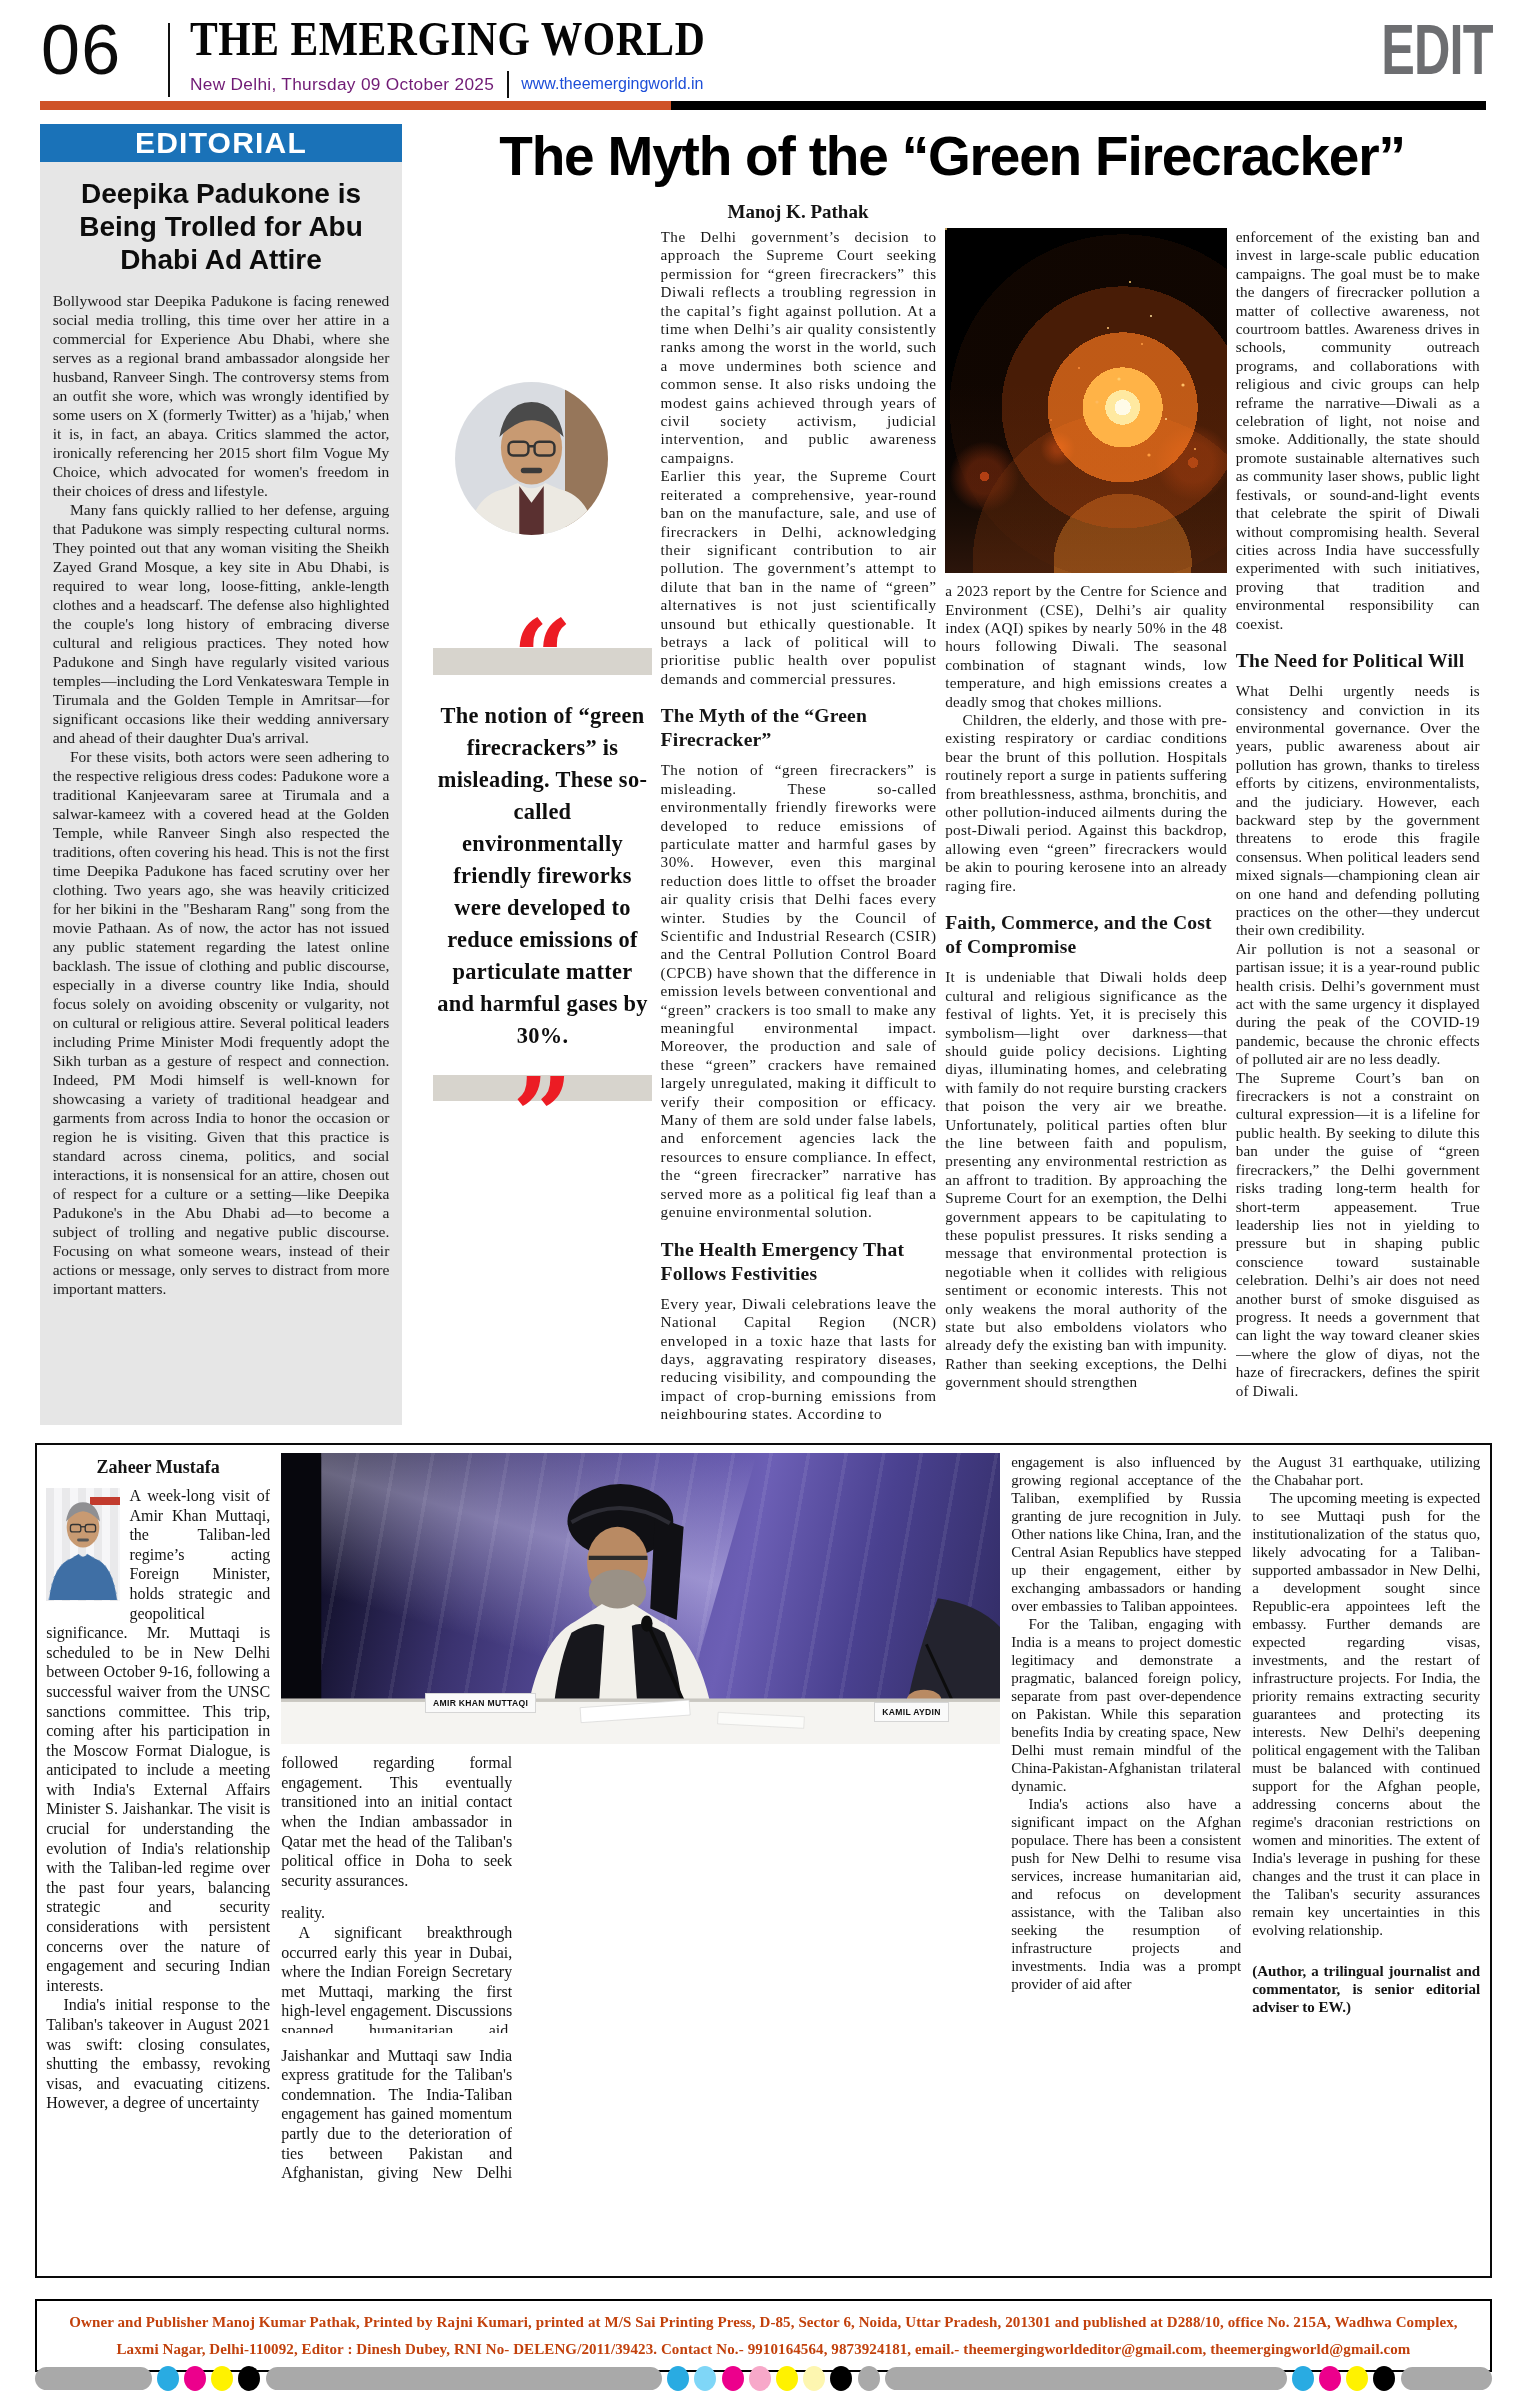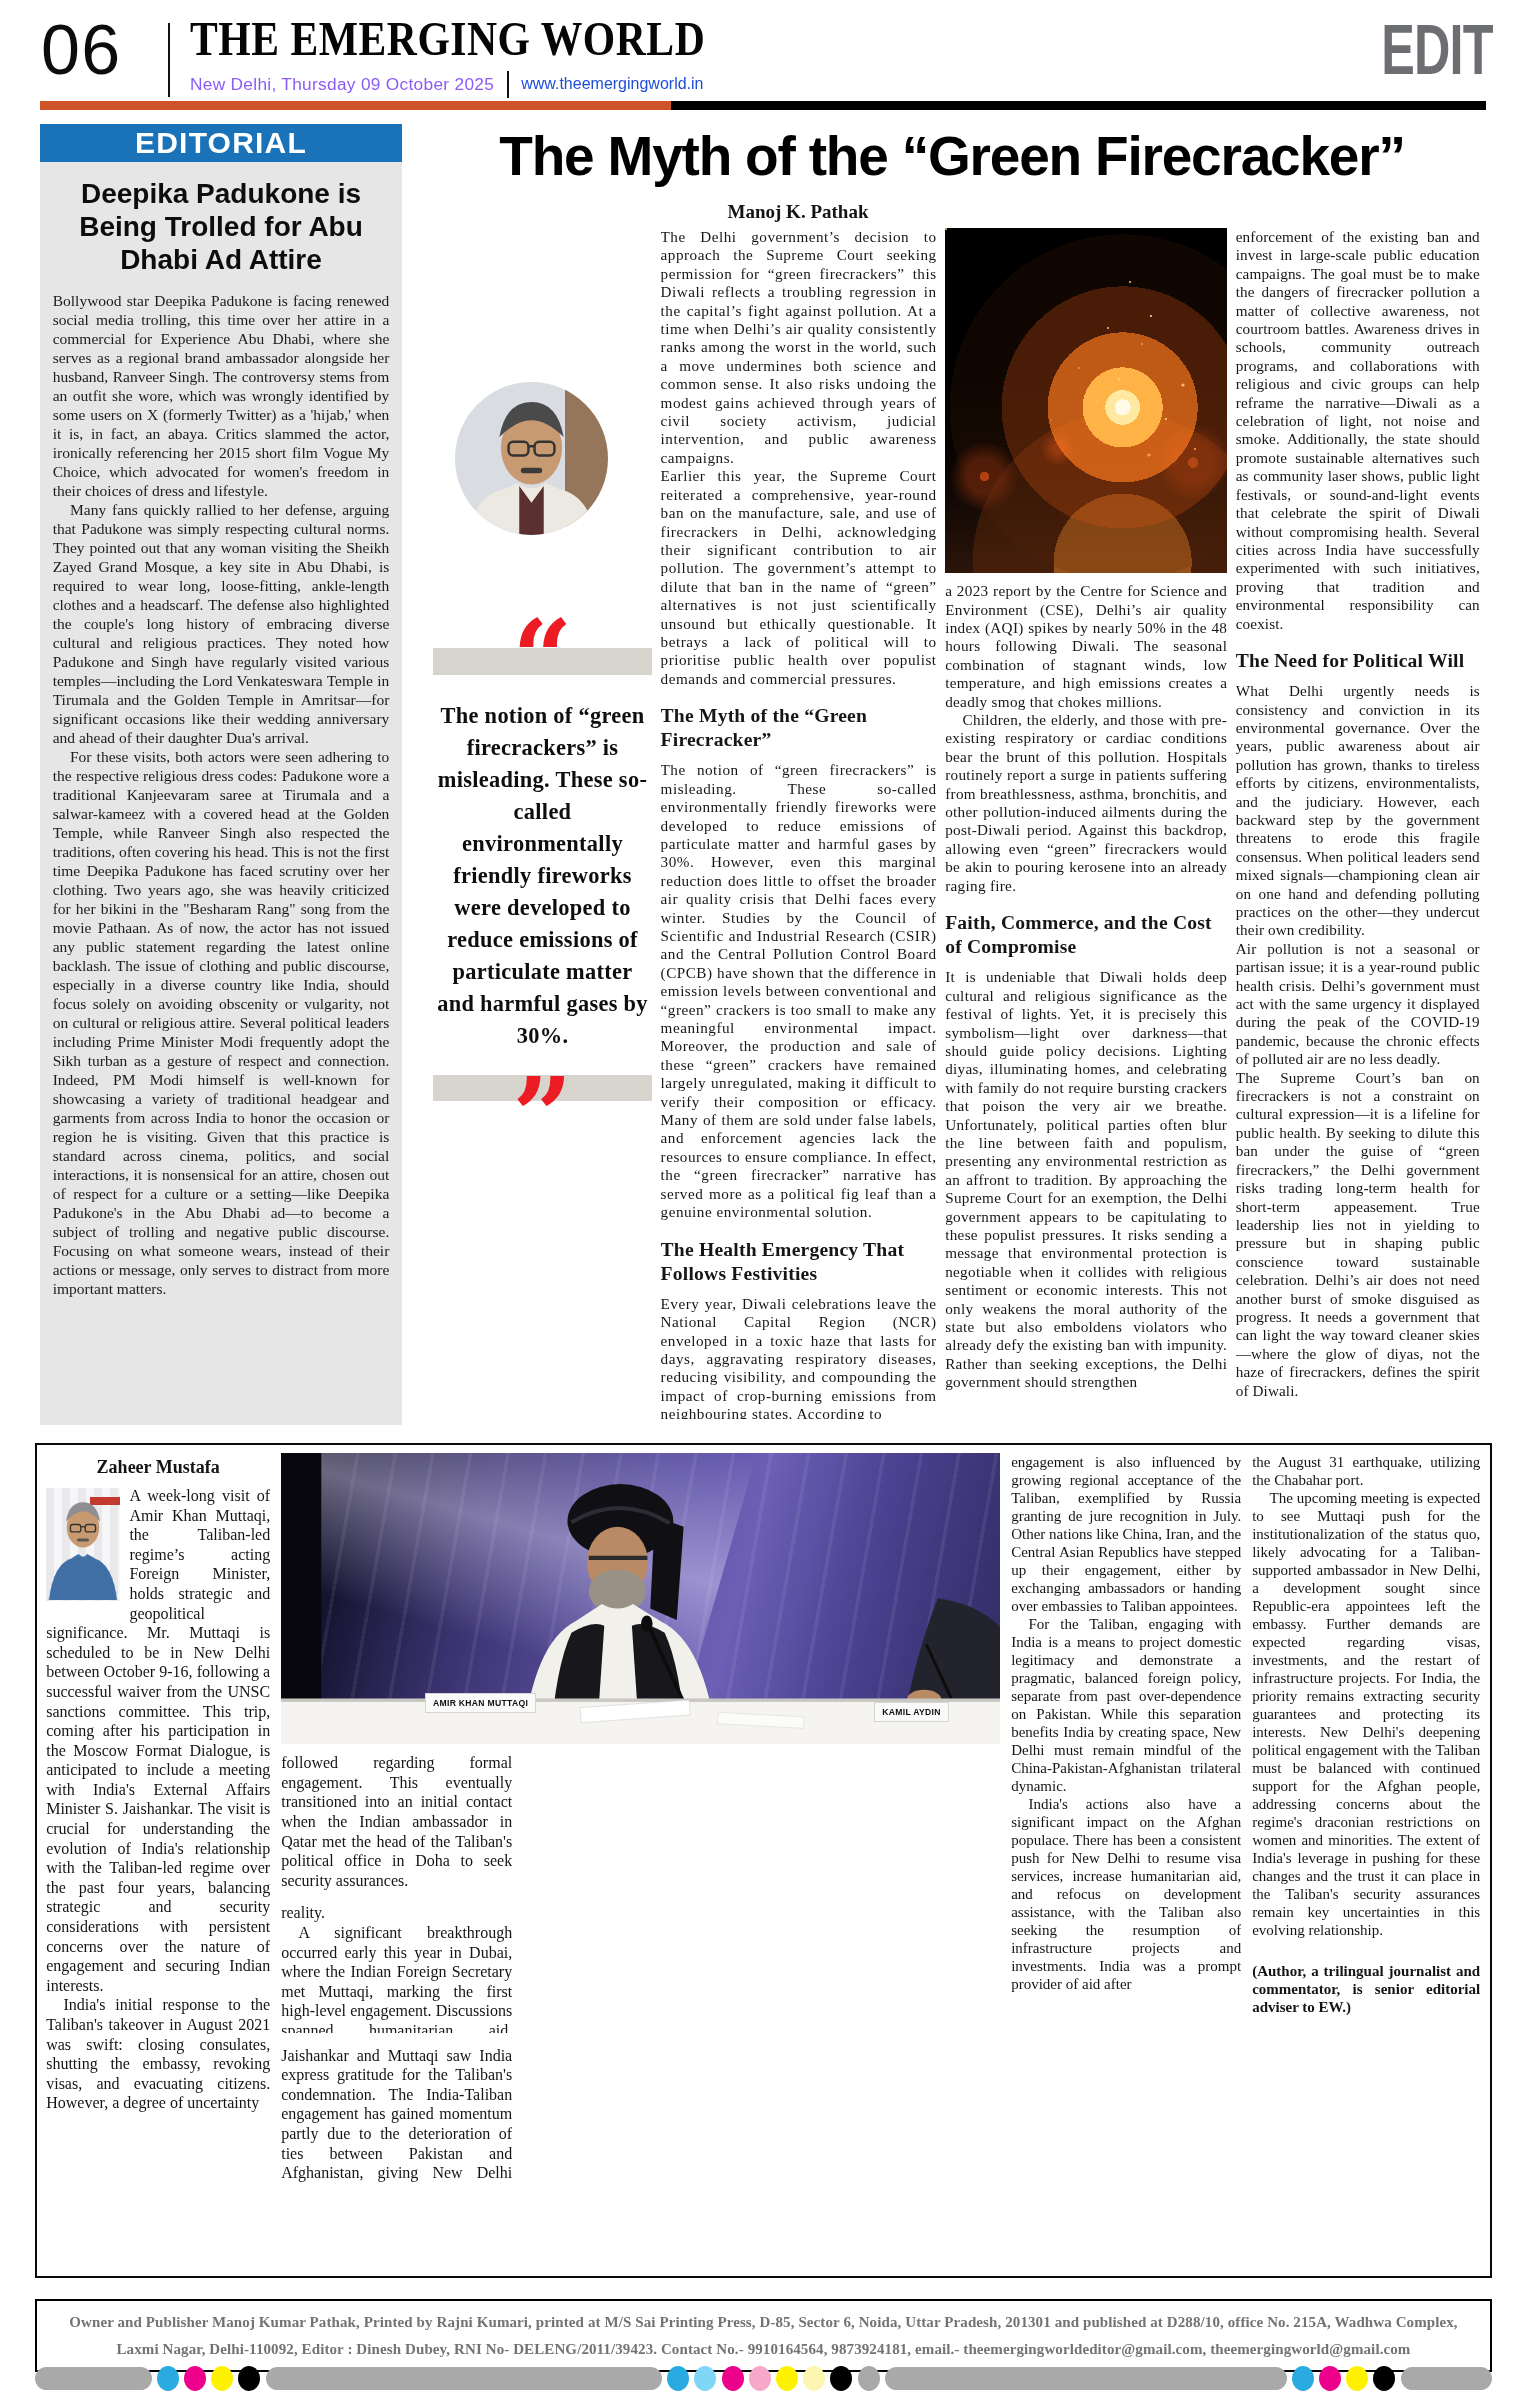--- a/index.html
+++ b/index.html
@@ -5,21 +5,21 @@
   html,body{margin:0;padding:0;background:#fff;}
   .page{position:relative;width:1525px;height:2401px;background:#ffffff;overflow:hidden;
         font-family:"Liberation Serif",serif;color:#151515;}
 
   
   .page-num{position:absolute;left:41px;top:15px;font:400 70px/1 "Liberation Sans",sans-serif;color:#0c0c0c;letter-spacing:1.2px;}
   .mast-divider{position:absolute;left:168px;top:23px;width:2.3px;height:74px;background:#111;}
   .mast-block{position:absolute;left:190px;top:14px;}
   .masthead{font:700 49px/1 "Liberation Serif",serif;color:#050505;transform:scaleX(.85);transform-origin:left center;white-space:nowrap;letter-spacing:0.6px;}
   .dateline-row{display:flex;align-items:center;gap:12.7px;margin-top:8px;}
-  .dateline{font:400 17.3px/1 "Liberation Sans",sans-serif;color:#8b5cf6;letter-spacing:0.3px;}
+  .dateline{font:400 17.3px/1 "Liberation Sans",sans-serif;color:#701a75;letter-spacing:0.3px;}
   .dl-sep{width:1.7px;height:26.5px;background:#111;}
   .website{font:400 16px/1 "Liberation Sans",sans-serif;color:#1d4ed8;}
   .edit-label{position:absolute;right:32px;top:15px;font:700 70px/1 "Liberation Sans",sans-serif;color:#6d6e71;transform:scaleX(.72);transform-origin:right center;letter-spacing:-1.2px;}
   .rule{position:absolute;left:40px;top:101px;width:1446px;height:8.6px;display:flex;}
   .rule-orange{width:631px;background:#cf5328;}
   .rule-black{flex:1;background:#000;}
 
   
   .editorial{position:absolute;left:40px;top:124px;width:362px;height:1301px;}
   .editorial-tab{height:38px;background:#1a72b8;color:#fff;font:700 30px/38px "Liberation Sans",sans-serif;text-align:center;letter-spacing:1.2px;}
@@ -89,21 +89,21 @@
   .plate-2{left:82.5%;top:85.5%;}
   .ta-mid-cols{display:flex;gap:12.7px;margin-top:9.2px;height:430px;flex-direction:column;}
   .ta-mid-cols .ta-col{width:231px;}
   .ta-c5,.ta-c6{flex:none;font-size:15px;line-height:18px;}
   .ta-c5{width:230px;}
   .ta-c6{width:228px;}
 
   
   .imprint{position:absolute;left:35px;top:2299px;width:1457px;box-sizing:border-box;border:2.3px solid #000;
      padding:8px 26.5px;text-align:center;}
-  .imprint p{margin:0;font:700 15px/26.5px "Liberation Serif",serif;color:#737373;letter-spacing:0.1px;}
+  .imprint p{margin:0;font:700 15px/26.5px "Liberation Serif",serif;color:#c2410c;letter-spacing:0.1px;}
   .reg-strip{position:absolute;left:35px;top:2366px;width:1457px;height:25px;display:flex;align-items:center;gap:5.2px;}
   .reg-bar{height:23px;border-radius:12.7px;flex-basis:0;}
   .reg-dot{width:22px;height:25px;border-radius:50%;flex:none;}
 </style>
 </head>
 <body>
 
 <div class="page">
 
   <div class="page-num">06</div>

